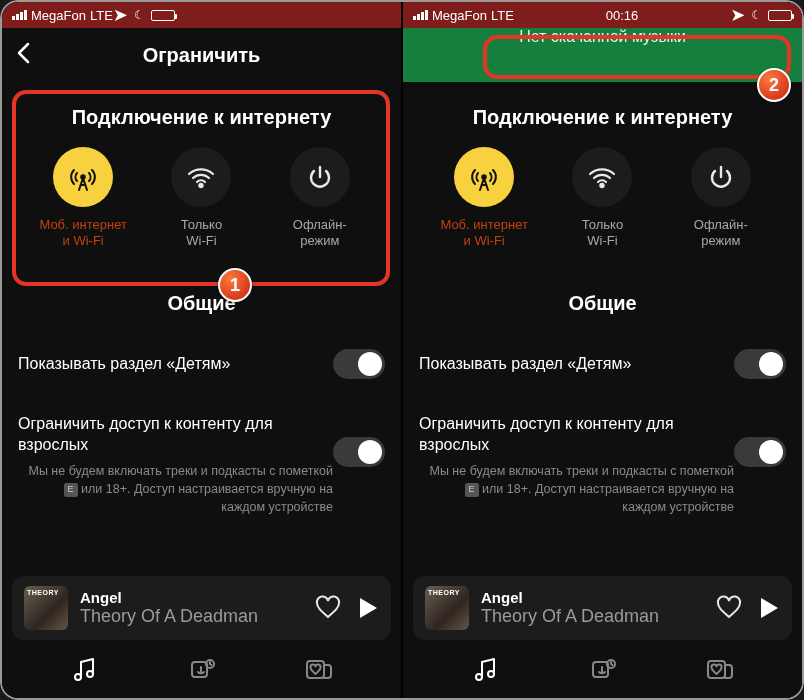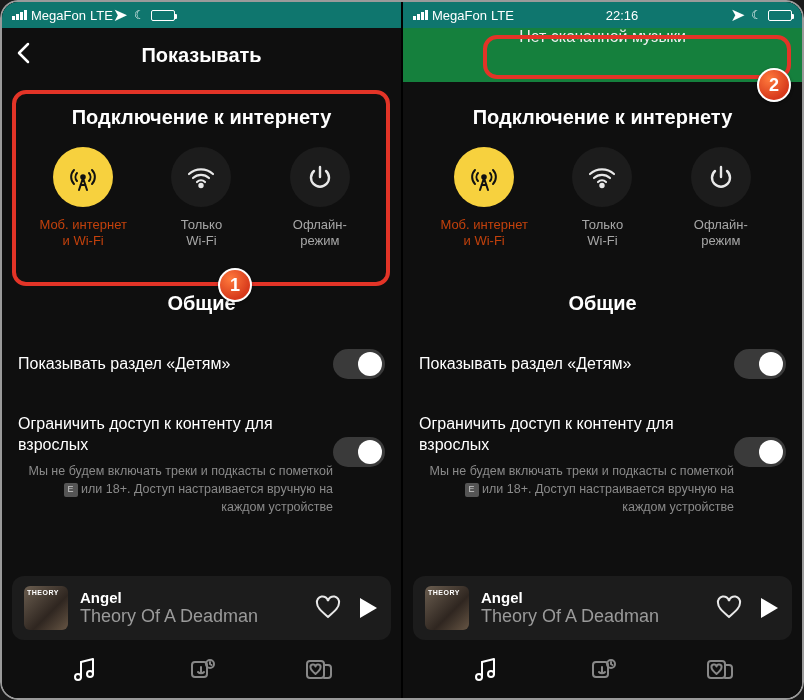--- a/index.html
+++ b/index.html
@@ -31,21 +31,21 @@
     overflow: hidden;
   }
   .statusbar {
     height: 26px;
     display: flex;
     align-items: center;
     padding: 0 10px;
     color: #fff;
     font-size: 13px;
     font-weight: 500;
-    background: #0f766e;
+    background: #7f1d1d;
   }
   .sb-left { display: flex; align-items: center; gap: 4px; }
   .sb-center { flex: 1; text-align: center; }
   .sb-right { display: flex; align-items: center; gap: 6px; }
   .signal-bars { display: inline-flex; gap: 1px; align-items: flex-end; }
   .signal-bars span { width: 3px; background: #fff; }
   .signal-bars span:nth-child(1){height:4px;} .signal-bars span:nth-child(2){height:6px;}
   .signal-bars span:nth-child(3){height:8px;} .signal-bars span:nth-child(4){height:10px;}
   .battery {
     width: 24px; height: 11px; border: 1px solid #fff; border-radius: 2px; position: relative;
@@ -196,21 +196,21 @@
         <span class="battery"><span class="battery-fill"></span></span>
       </div>
     </div>
 
     <div class="header">
       <div class="back">
         <svg width="14" height="22" viewBox="0 0 14 22">
             <path d="M12 2 L3 11 L12 20" stroke="#fff" stroke-width="2.5" fill="none" stroke-linecap="round" stroke-linejoin="round"></path>
           </svg>
       </div>
-      <div class="title">Показывать</div>
+      <div class="title">Ограничить</div>
     </div>
 
     <div class="conn-section" style="position:relative;">
       <div class="section-title">Подключение к интернету</div>
       <div class="conn-row">
         <div class="conn-item active">
           <div class="conn-circle">
             <svg width="30" height="30" viewBox="0 0 30 30">
                 <g stroke="#111" stroke-width="2" fill="none" stroke-linecap="round">
                   <path d="M6 8 a10 10 0 0 0 0 14"></path>
@@ -333,21 +333,21 @@
       <div class="sb-left">
         <span class="signal-bars">
             <span></span>
             <span></span>
             <span></span>
             <span></span>
           </span>
         <span>MegaFon</span>
         <span>LTE</span>
       </div>
-      <div class="sb-center">22:16</div>
+      <div class="sb-center">00:16</div>
       <div class="sb-right">
         <span class="navarrow">➤</span>
         <span style="font-size:12px;">☾</span>
         <span class="battery"><span class="battery-fill"></span></span>
       </div>
     </div>
 
     <div class="toast">
       <span>Нет скачанной музыки</span>
     </div>

